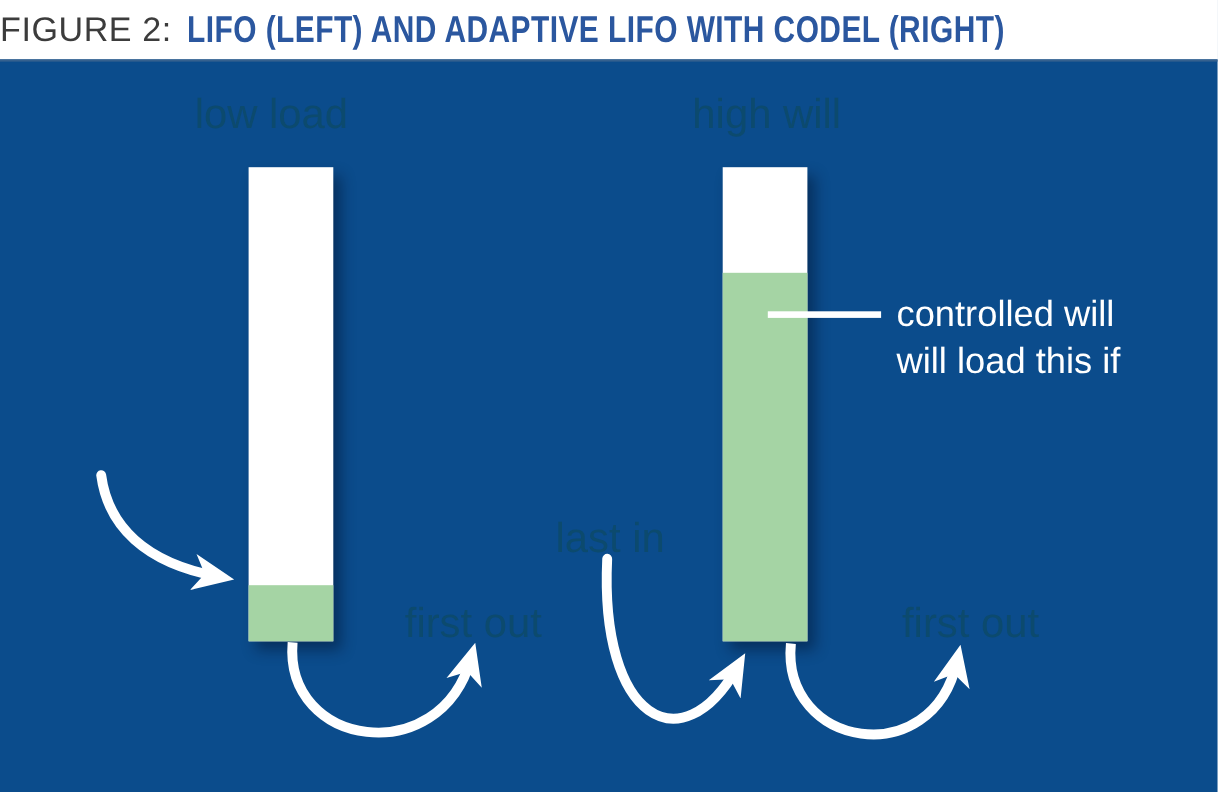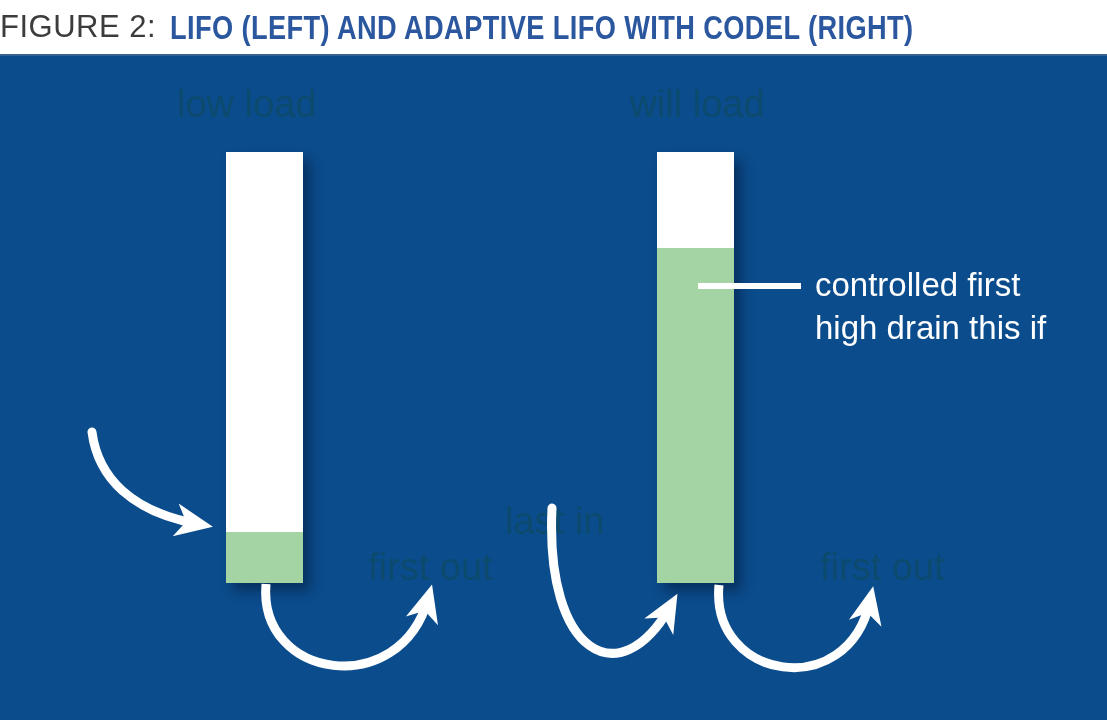--- a/index.html
+++ b/index.html
@@ -69,21 +69,21 @@
   .dlabel {
     position: absolute;
     color: #0c4a6e;
     font-size: 38px;
     line-height: 1.2;
     white-space: nowrap;
   }
   .lbl-low    { left: 177px; top: 82px;  width: 130px; text-align: center; }
   .lbl-high   { left: 612px; top: 82px;  width: 170px; text-align: center; }
   .lbl-firstin  { left: 42px;  top: 384px; }
-  .lbl-lastin   { left: 505px; top: 468px; margin-top: 31px; }
+  .lbl-lastin   { left: 505px; top: 468px; }
   .lbl-fout-l   { left: 368px; top: 545px; }
   .lbl-fout-r   { left: 820px; top: 545px; }
   .annotation {
     position: absolute;
     left: 815px; top: 263px;
     color: #ffffff;
     font-size: 33px;
     line-height: 43px;
     white-space: nowrap;
   }
@@ -113,29 +113,29 @@
   <div class="panel"></div>
 
   <div class="queue-bar bar-left">
     <div class="fill" style="height: 11.8%;"></div>
   </div>
   <div class="queue-bar bar-right">
     <div class="fill" style="height: 77.7%;"></div>
   </div>
 
   <div class="dlabel lbl-low">low load</div>
-  <div class="dlabel lbl-high">will load</div>
+  <div class="dlabel lbl-high">high will</div>
   <div class="dlabel lbl-lastin">last in</div>
   <div class="dlabel lbl-fout-l">first out</div>
   <div class="dlabel lbl-fout-r">first out</div>
 
   <div class="pointer-line"></div>
   <div class="annotation">
-    <div>controlled first</div>
-    <div>high drain this if</div>
+    <div>controlled will</div>
+    <div>will load this if</div>
   </div>
 
   <svg class="arrows-overlay" width="1107" height="720" viewBox="0 0 1107 720" xmlns="http://www.w3.org/2000/svg">
     <defs>
       <marker id="ah" viewBox="0 0 10 10" refX="6" refY="5" markerWidth="4.2" markerHeight="4.2" orient="auto-start-reverse">
         <path d="M0 0.6 L10 5 L0 9.4 L2.8 5 Z" fill="#ffffff"></path>
       </marker>
     </defs>
     <path d="M92 432 C98 478 132 512 198 524" fill="none" stroke="#ffffff" stroke-width="9" stroke-linecap="round" marker-end="url(#ah)"></path>
     <path d="M266 584 C258 680 400 700 428 599" fill="none" stroke="#ffffff" stroke-width="9" stroke-linecap="butt" marker-end="url(#ah)"></path>

